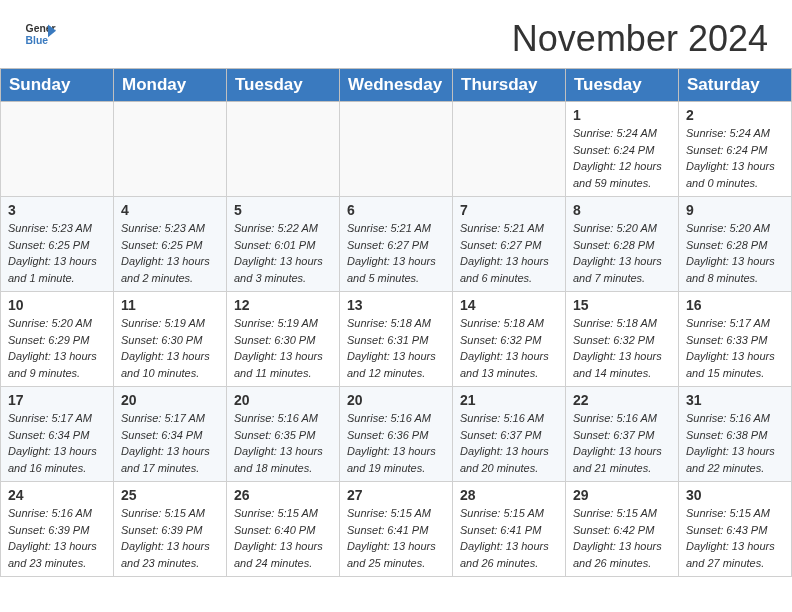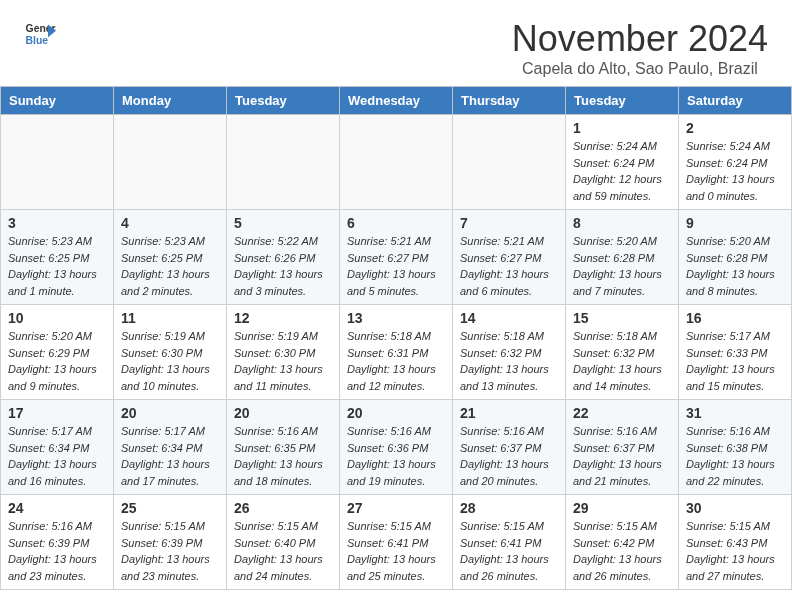--- a/index.html
+++ b/index.html
@@ -18,40 +18,40 @@
     .logo {
       display: flex;
       align-items: center;
       gap: 4px;
     }
     .logo-icon {
       width: 32px;
       height: 32px;
     }
     .title-section {
-      text-align: center;
+      text-align: right;
     }
     .month-title {
       font-size: 36px;
       font-weight: normal;
       color: #333;
     }
     .location {
       font-size: 16px;
       color: #555;
     }
     .calendar {
       width: 100%;
       border-collapse: collapse;
       margin: 0 0 0 0;
     }
     .calendar thead tr th {
       background: #3a7abf;
       color: #fff;
-      font-size: 13px;
+      font-size: 17px;
       font-weight: bold;
       padding: 6px 8px;
       text-align: left;
       border: 1px solid #c0c0c0;
     }
     .calendar tbody tr td {
       vertical-align: top;
       border: 1px solid #d0d0d0;
       padding: 5px 7px;
       font-size: 11px;
@@ -94,21 +94,20 @@
 <div class="header">
   <div class="logo">
     <svg class="logo-icon" viewBox="0 0 40 40" width="40" height="40">
       <text x="2" y="18" font-size="13" font-weight="bold" fill="#333" font-family="Arial">General</text>
       <text x="2" y="32" font-size="13" font-weight="bold" fill="#3a7abf" font-family="Arial">Blue</text>
       <polygon points="34,10 44,18 34,26" fill="#3a7abf" transform="translate(-4, -2)"></polygon>
     </svg>
   </div>
   <div class="title-section">
     <div class="month-title">November 2024</div>
-    <div class="location">Capela do Alto, Sao Paulo, Brazil</div>
   </div>
 </div>
 
 <table class="calendar">
   <thead>
     <tr>
       <th>Sunday</th>
       <th>Monday</th>
       <th>Tuesday</th>
       <th>Wednesday</th>
@@ -150,21 +149,21 @@
         <td>
           <span class="day-number">4</span>
           <div class="day-info" style="white-space: pre-line;">Sunrise: 5:23 AM
 Sunset: 6:25 PM
 Daylight: 13 hours
 and 2 minutes.</div>
         </td>
         <td>
           <span class="day-number">5</span>
           <div class="day-info" style="white-space: pre-line;">Sunrise: 5:22 AM
-Sunset: 6:26 PM
+Sunset: 6:01 PM
 Daylight: 13 hours
 and 3 minutes.</div>
         </td>
         <td>
           <span class="day-number">6</span>
           <div class="day-info" style="white-space: pre-line;">Sunrise: 5:21 AM
 Sunset: 6:27 PM
 Daylight: 13 hours
 and 5 minutes.</div>
         </td>

